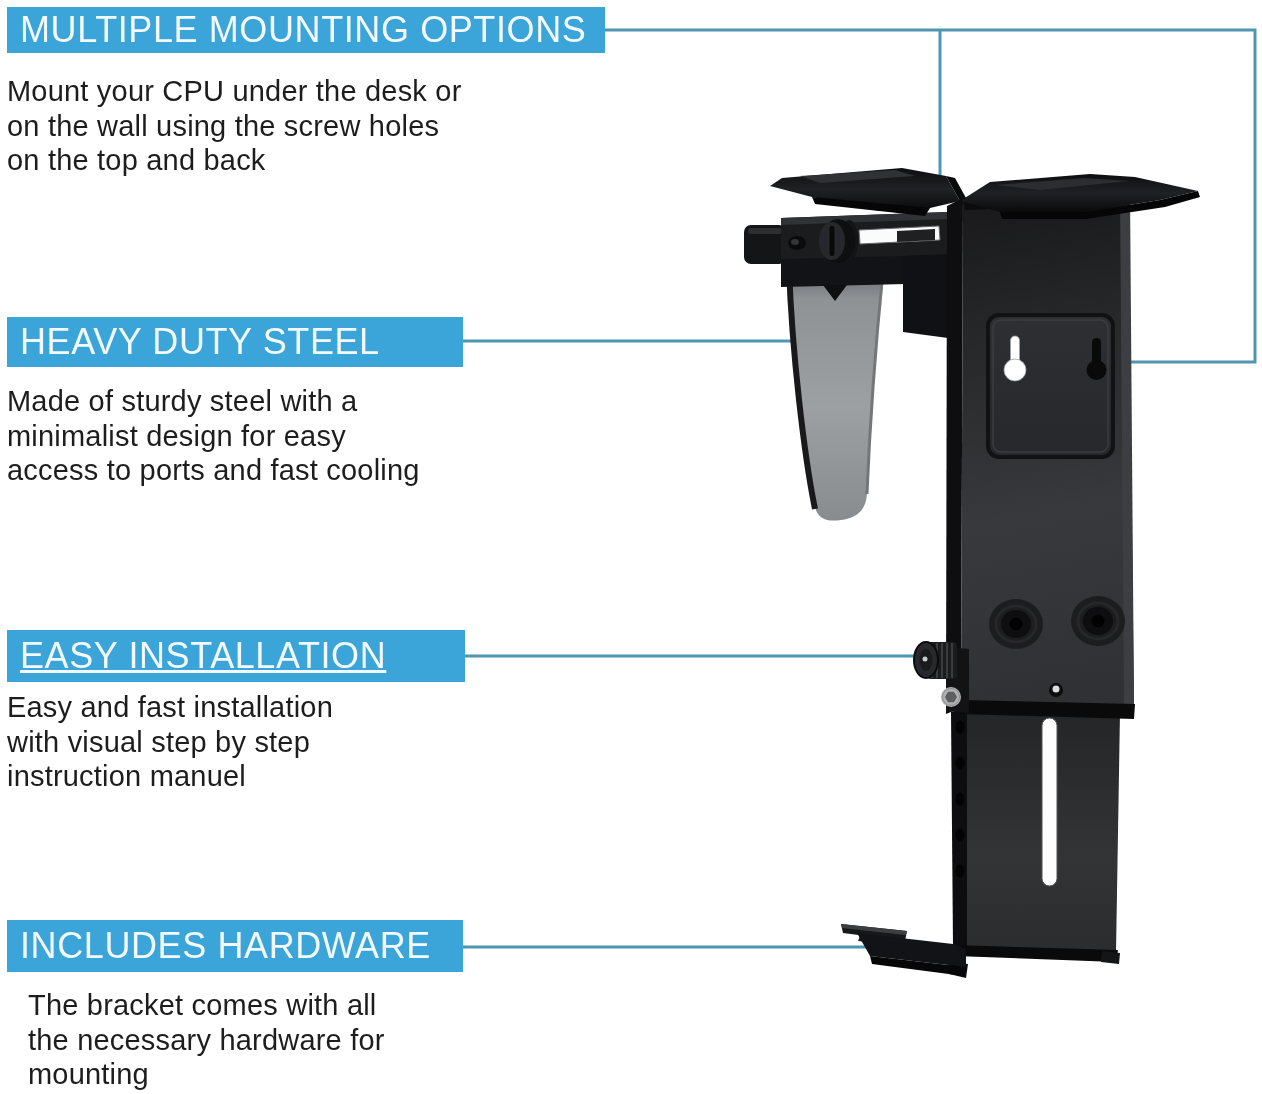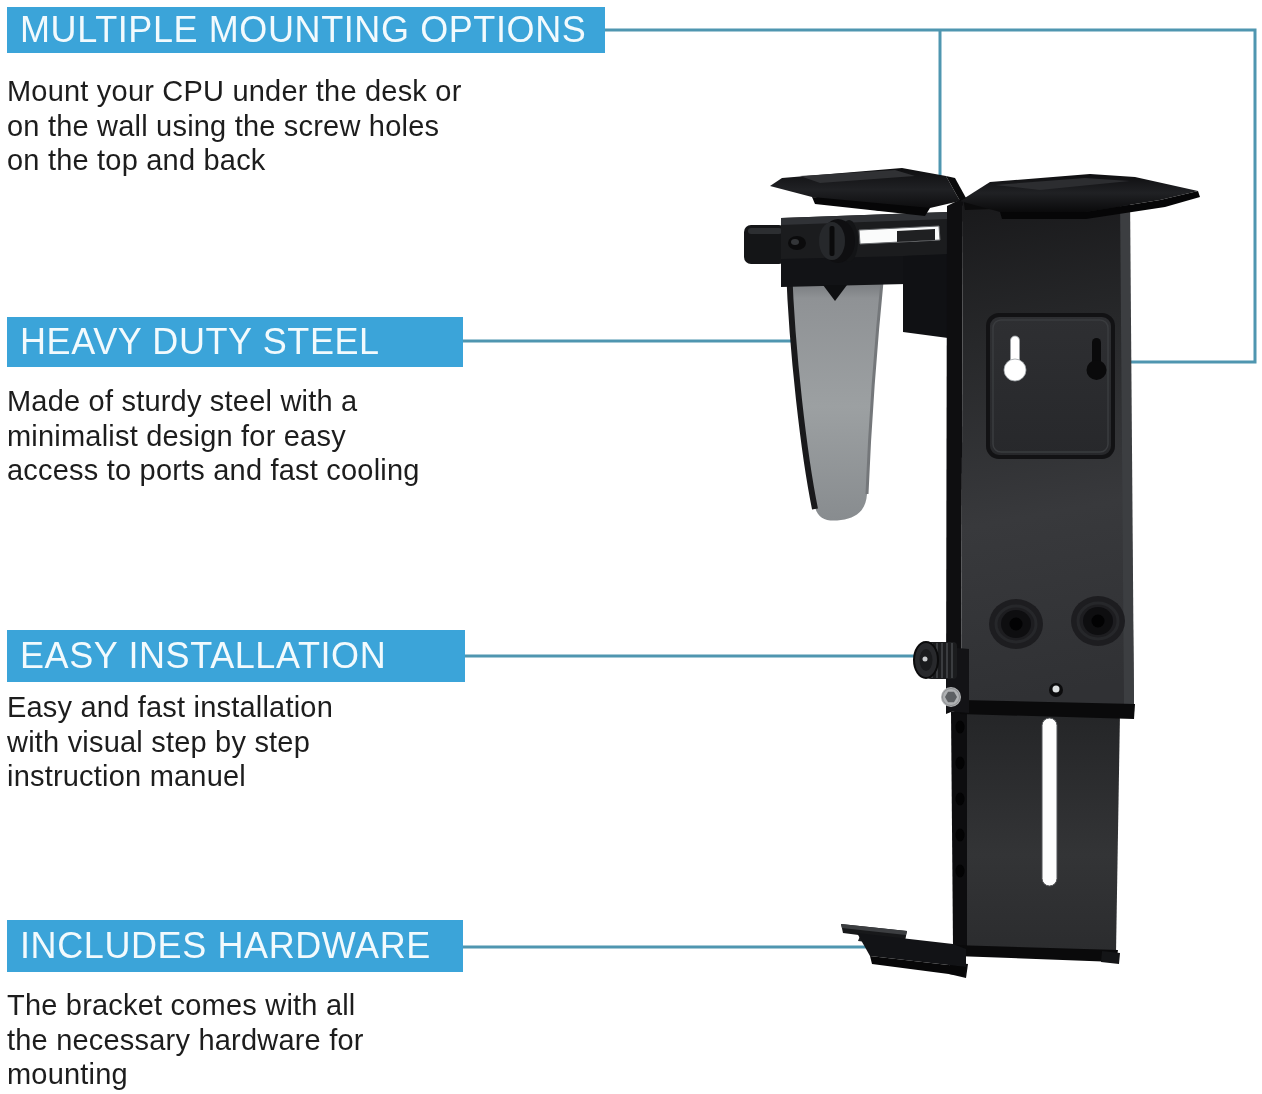--- a/index.html
+++ b/index.html
@@ -16,22 +16,22 @@
     background:var(--accent,#3ba4d9);color:var(--banner-text,#f2fafd);
     font-size:36px;font-weight:400;letter-spacing:.6px;line-height:1;
     padding:0 0 0 13px;white-space:nowrap;
   }
   .desc{
     margin:0;white-space:pre-line;color:var(--body-text,#1d1d1d);
     font-size:29px;line-height:34.5px;letter-spacing:.2px;max-width:560px;
   }
   #f0{top:7px;}   #f0 .banner{width:598px;height:46px;} #f0 .desc{margin-top:21px;}
   #f1{top:317px;} #f1 .banner{width:456px;height:50px;} #f1 .desc{margin-top:17px;}
-  #f2{top:630px;} #f2 .banner{width:458px;height:52px;} #f2 .desc{margin-top:8px;}
-  #f3{top:920px;} #f3 .banner{width:456px;height:52px;text-align:right;} #f3 .desc{margin-top:16px;}
+  #f2{top:630px;} #f2 .banner{width:458px;height:52px;text-decoration:underline;} #f2 .desc{margin-top:8px;}
+  #f3{top:920px;} #f3 .banner{width:456px;height:52px;text-align:right;} #f3 .desc{margin-top:16px;margin-left:21px;}
 </style>
 </head>
 <body>
 
 <div class="canvas">
 
   <svg class="scene" viewBox="0 0 1262 1094" aria-hidden="true">
     <defs>
       <linearGradient id="legGrad" x1="0" y1="0" x2="0" y2="1">
         <stop offset="0" stop-color="#63666a"></stop>

